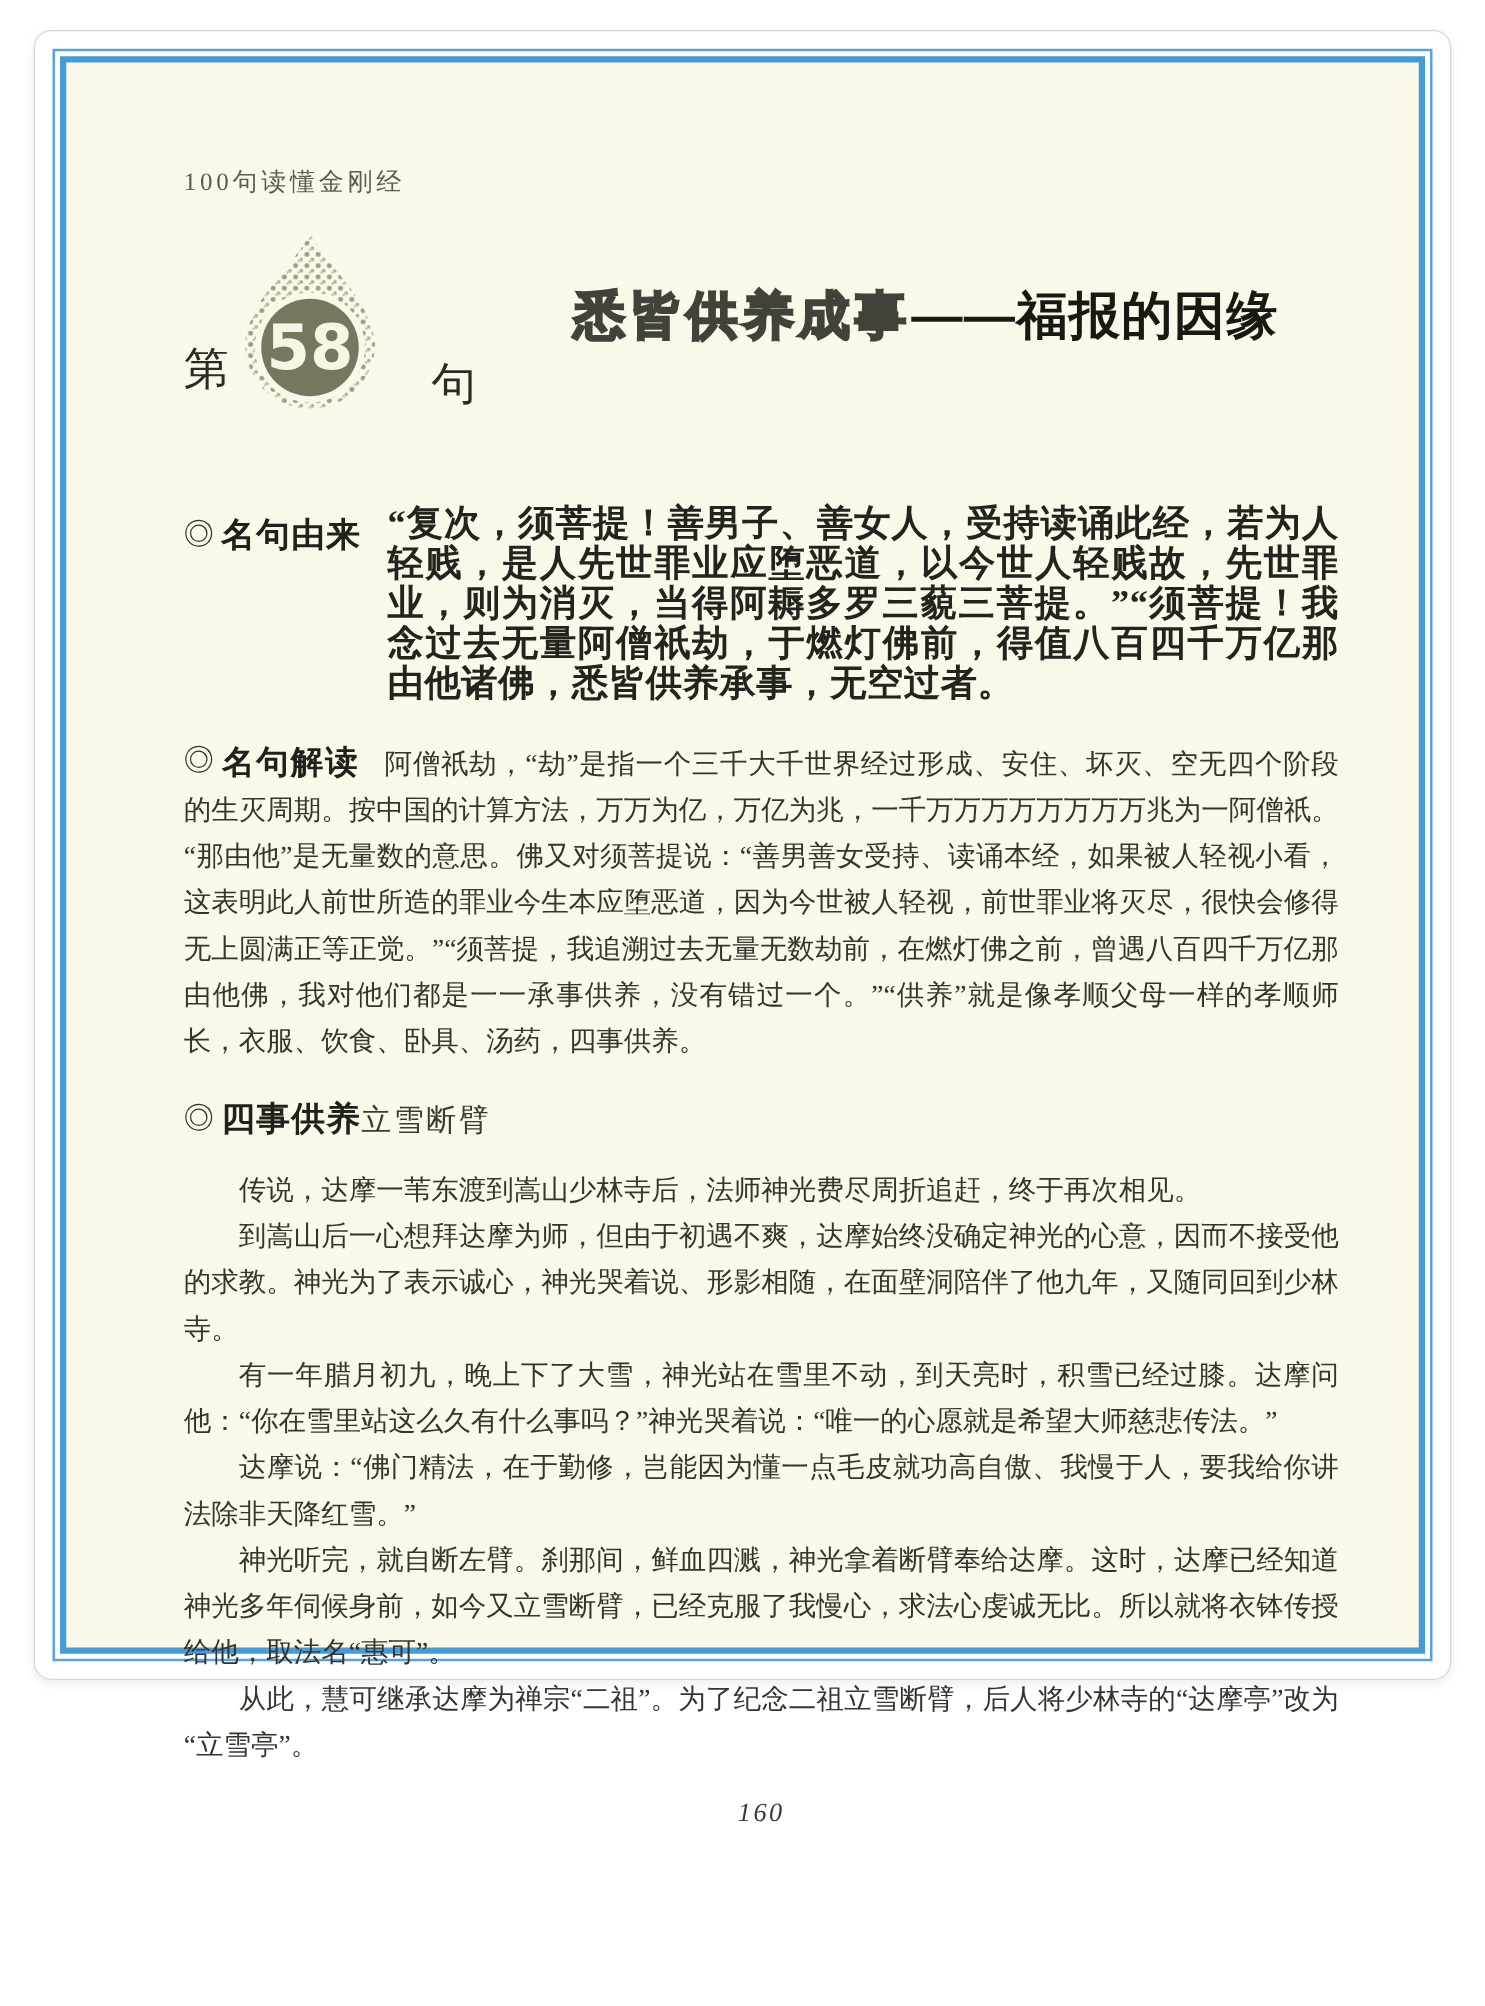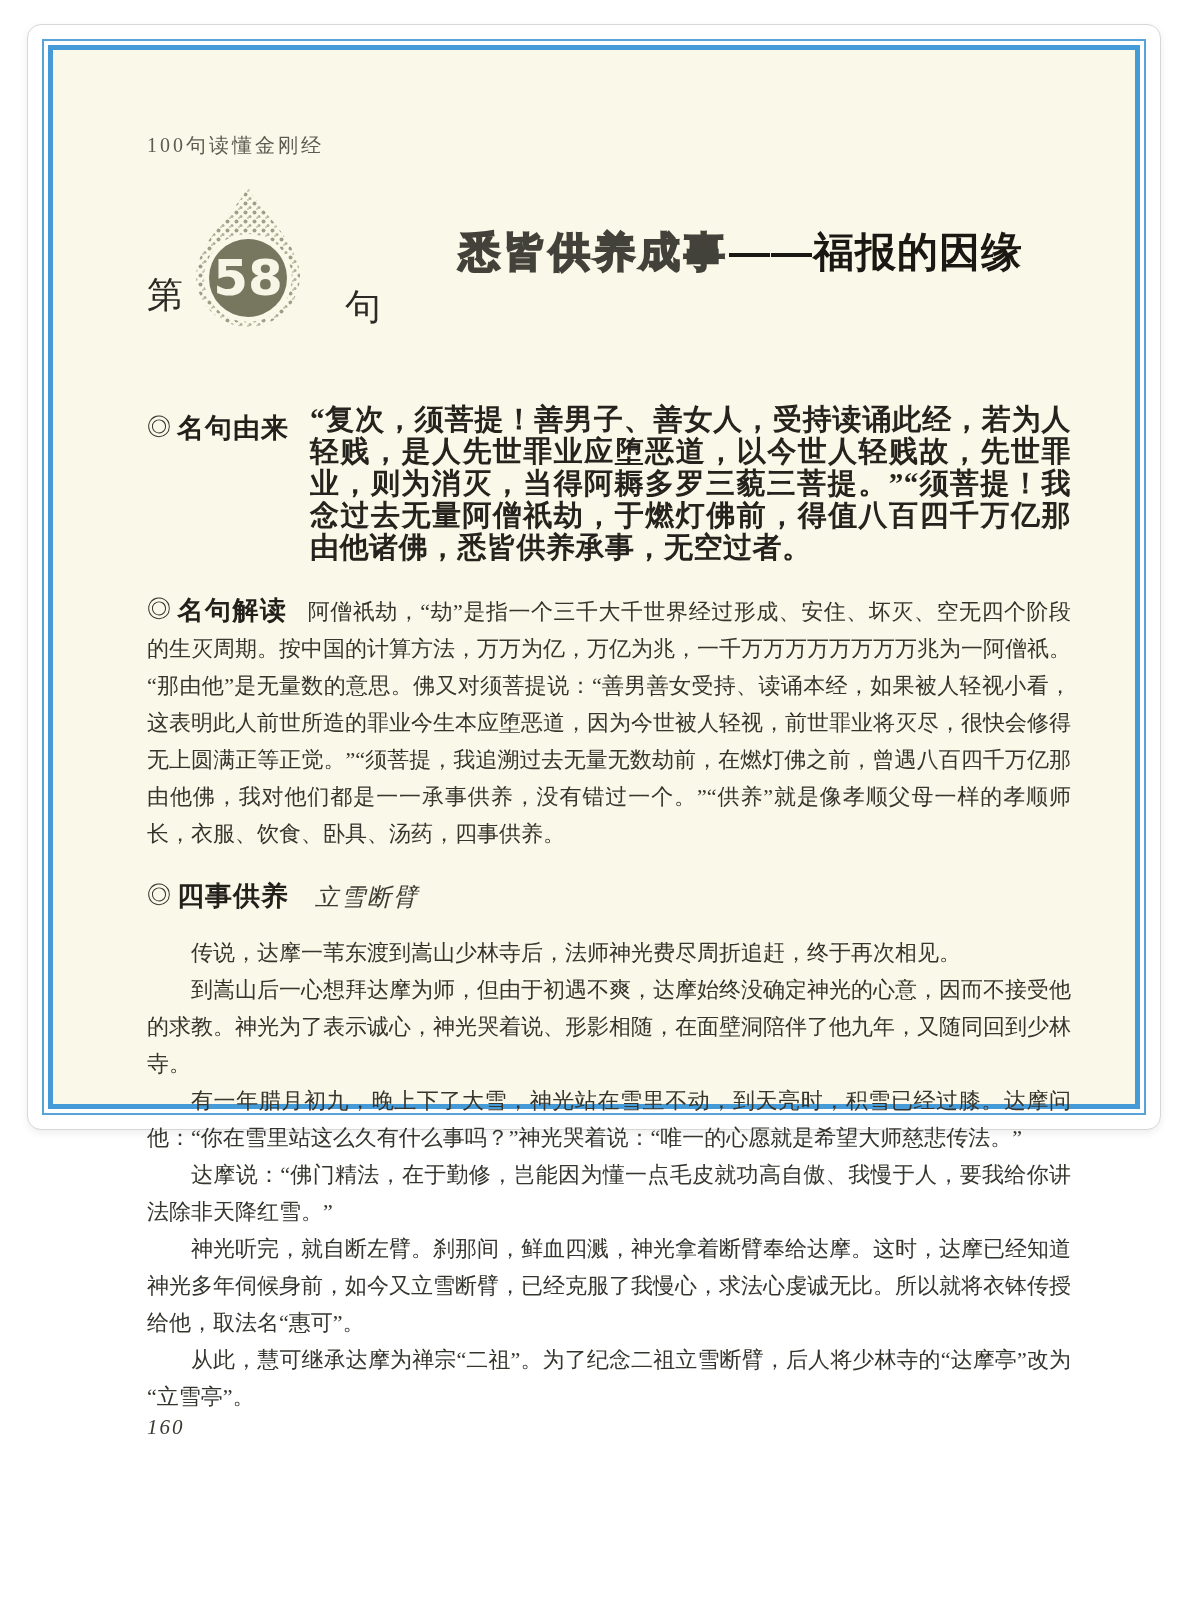--- a/index.html
+++ b/index.html
@@ -8,21 +8,21 @@
     height: 1605px;
     position: relative;
     font-family: "Liberation Serif", serif;
     overflow: hidden;
   }
 
   
   .card {
     position: absolute;
     left: 27px; top: 24px;
-    width: 1134px; height: 1106px;
+    width: 1134px; height: 1320px;
     background: #ffffff;
     border: 1px solid #d7d7d7;
     border-radius: 14px;
     box-shadow: 0 3px 8px rgba(0,0,0,0.07);
   }
 
   
   .frame-thin {
     position: absolute;
     inset: 14px;
@@ -128,35 +128,34 @@
   }
   .interp-label { margin-right: 14px; white-space: nowrap; }
   .interp-label .sec-label { font-size: 26px; }
 
   
   .section-story { margin-top: 26px; }
   .story-head { margin-bottom: 20px; white-space: nowrap; }
   .story-subtitle {
     font-size: 24px;
     color: #3c3b33;
-    margin-left: 26px;
     letter-spacing: 2px;
     font-family: "Liberation Sans", sans-serif;
-    font-style: italic;
   }
   .story-para {
     font-size: 22px;
     line-height: 37px;
     text-align: justify;
     text-indent: 2em;
     color: #35342d;
   }
 
   .page-number {
-    text-align: left;
+    margin-top: 24px;
+    text-align: center;
     font-size: 21px;
     font-style: italic;
     color: #3b3a32;
     letter-spacing: 2px;
   }
 </style>
 </head>
 <body>
 
 <div class="card">

